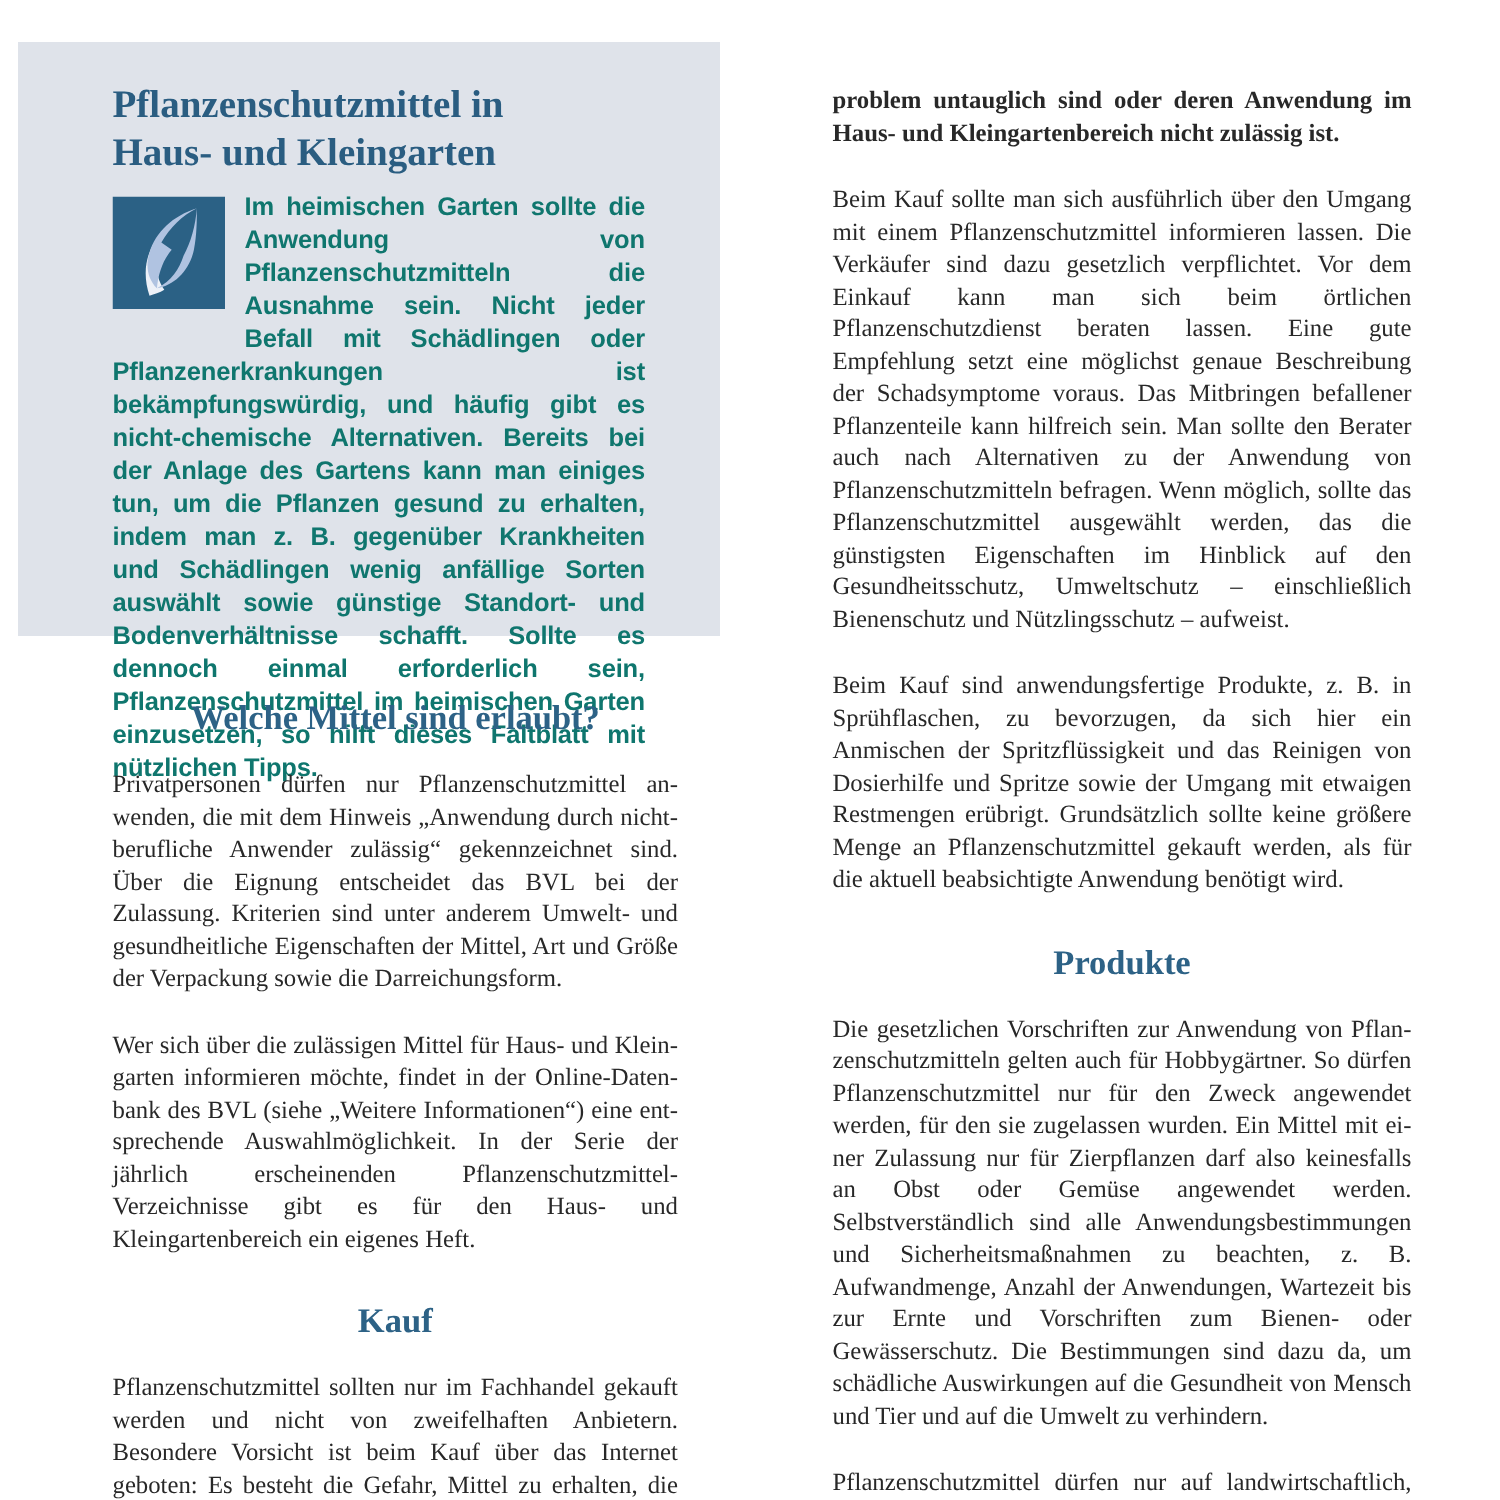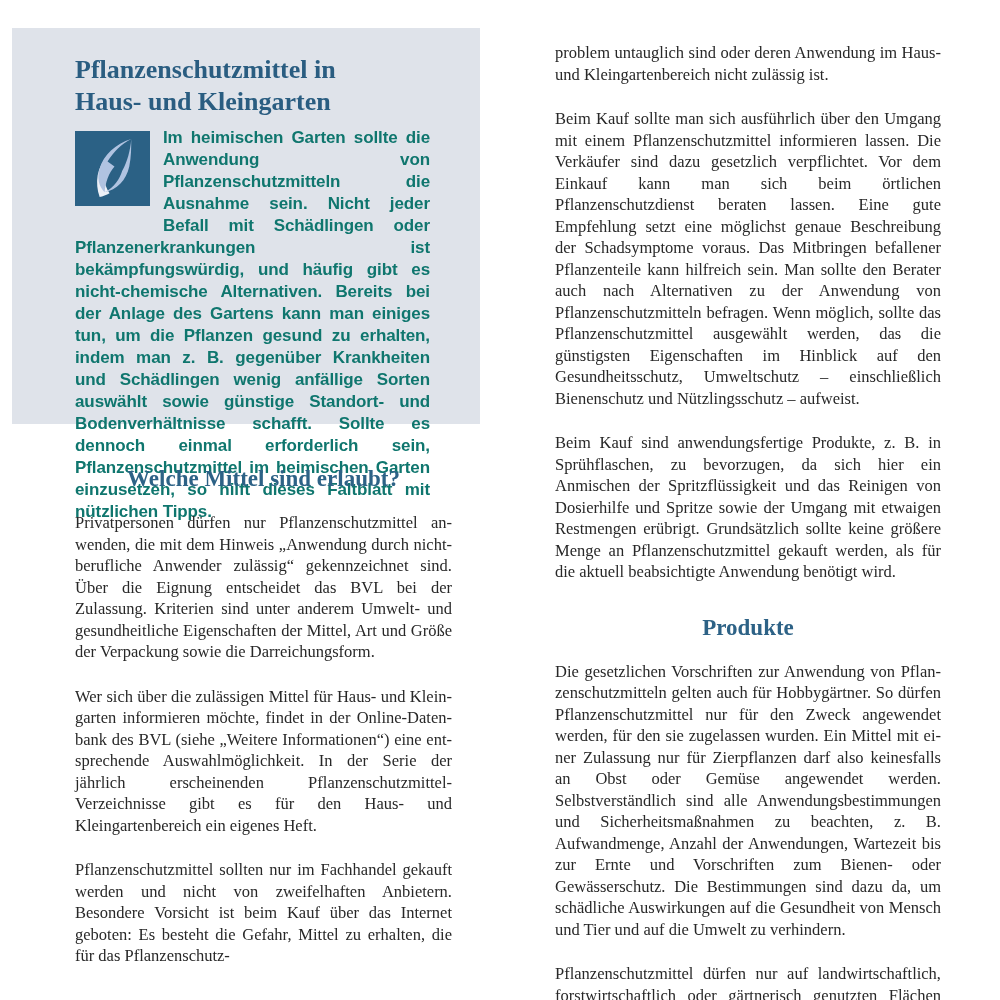--- a/index.html
+++ b/index.html
@@ -56,21 +56,21 @@
   .col-left h2.sec.first{margin-top:40px;}
   .col-left h2.sec.later{margin-top:30px;}
   .col-right h2.sec{margin-top:30px;}
   p.body{
     margin:18px 0 0 0;
     font-size:16.5px;line-height:21.5px;
     color:#282828;
     text-align:justify;
   }
   p.body + p.body{margin-top:23px;}
-  .col-right p.body.first{margin-top:2px;}
+  .col-right p.body.first{margin-top:16px;font-weight:bold;}
 </style>
 </head>
 <body>
 
 <div class="page">
 
   <div class="intro-box">
     <h1 class="intro-title">Pflanzenschutzmittel in
 Haus- und Kleingarten</h1>
     <p class="intro-text">
@@ -84,20 +84,21 @@
         </svg>
       </span><span>Im heimischen Garten sollte die Anwen­dung von Pflanzenschutzmitteln die Ausnahme sein. Nicht jeder Befall mit Schädlingen oder Pflanzenerkrankungen ist bekämpfungswürdig, und häufig gibt es nicht-chemische Alternativen. Bereits bei der An­lage des Gartens kann man einiges tun, um die Pflan­zen gesund zu erhalten, indem man z. B. gegenüber Krankheiten und Schädlingen wenig anfällige Sorten auswählt sowie günstige Standort- und Bodenverhält­nisse schafft. Sollte es dennoch einmal erforderlich sein, Pflanzenschutzmittel im heimischen Garten ein­zusetzen, so hilft dieses Faltblatt mit nützlichen Tipps.</span>
     </p>
   </div>
 
   <div class="col col-left">
     <h2 class="sec first">Welche Mittel sind erlaubt?</h2>
     <p class="body">Privatpersonen dürfen nur Pflanzenschutzmittel an­wenden, die mit dem Hinweis „Anwendung durch nicht­berufliche Anwender zulässig“ gekennzeichnet sind. Über die Eignung entscheidet das BVL bei der Zulassung. Kri­terien sind unter anderem Umwelt- und gesundheitliche Eigenschaften der Mittel, Art und Größe der Verpackung sowie die Darreichungsform.</p>
     <p class="body">Wer sich über die zulässigen Mittel für Haus- und Klein­garten informieren möchte, findet in der Online-Daten­bank des BVL (siehe „Weitere Informationen“) eine ent­sprechende Auswahlmöglichkeit. In der Serie der jährlich erscheinenden Pflanzenschutzmittel-Verzeichnisse gibt es für den Haus- und Kleingartenbereich ein eigenes Heft.</p>
 
+    <h2 class="sec later">Kauf</h2>
     <p class="body">Pflanzenschutzmittel sollten nur im Fachhandel gekauft werden und nicht von zweifelhaften Anbietern. Besondere Vorsicht ist beim Kauf über das Internet geboten: Es besteht die Gefahr, Mittel zu erhalten, die für das Pflanzenschutz-</p>
   </div>
 
   <div class="col col-right">
     <p class="body first">problem untauglich sind oder deren Anwendung im Haus- und Kleingartenbereich nicht zulässig ist.</p>
     <p class="body">Beim Kauf sollte man sich ausführlich über den Umgang mit einem Pflanzenschutzmittel informieren lassen. Die Verkäufer sind dazu gesetzlich verpflichtet. Vor dem Einkauf kann man sich beim örtlichen Pflanzenschutzdienst beraten lassen. Eine gute Empfehlung setzt eine möglichst genaue Beschreibung der Schadsymptome voraus. Das Mitbrin­gen befallener Pflanzenteile kann hilfreich sein. Man sollte den Berater auch nach Alternativen zu der Anwendung von Pflanzenschutzmitteln befragen. Wenn möglich, sollte das Pflanzenschutzmittel ausgewählt werden, das die günstigs­ten Eigenschaften im Hinblick auf den Gesundheitsschutz, Umweltschutz – einschließlich Bienenschutz und Nützlings­schutz – aufweist.</p>
     <p class="body">Beim Kauf sind anwendungsfertige Produkte, z. B. in Sprüh­flaschen, zu bevorzugen, da sich hier ein Anmischen der Spritzflüssigkeit und das Reinigen von Dosierhilfe und Spritze sowie der Umgang mit etwaigen Restmengen erüb­rigt. Grundsätzlich sollte keine größere Menge an Pflanzen­schutzmittel gekauft werden, als für die aktuell beabsichtigte Anwendung benötigt wird.</p>
 
     <h2 class="sec">Produkte</h2>
     <p class="body">Die gesetzlichen Vorschriften zur Anwendung von Pflan­zenschutzmitteln gelten auch für Hobbygärtner. So dür­fen Pflanzenschutzmittel nur für den Zweck angewendet werden, für den sie zugelassen wurden. Ein Mittel mit ei­ner Zulassung nur für Zierpflanzen darf also keinesfalls an Obst oder Gemüse angewendet werden. Selbstverständlich sind alle Anwendungsbestimmungen und Sicherheitsmaß­nahmen zu beachten, z. B. Aufwandmenge, Anzahl der An­wendungen, Wartezeit bis zur Ernte und Vorschriften zum Bienen- oder Gewässerschutz. Die Bestimmungen sind dazu da, um schädliche Auswirkungen auf die Gesundheit von Mensch und Tier und auf die Umwelt zu verhindern.</p>

